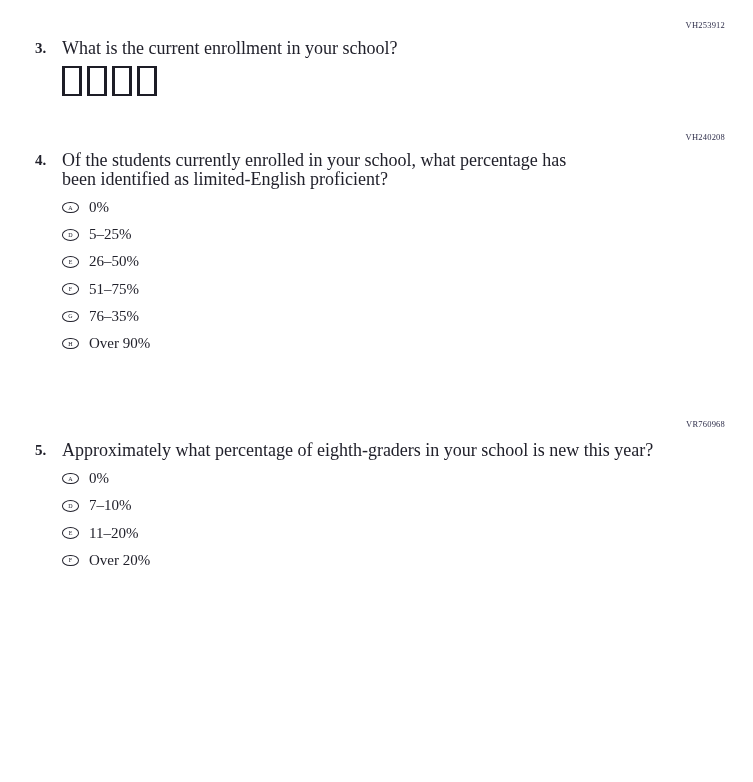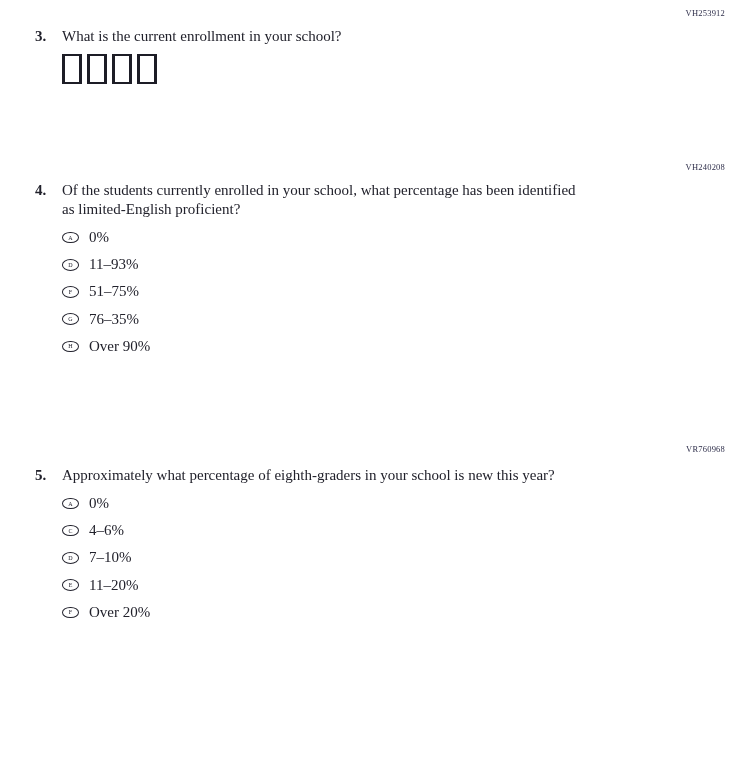--- a/index.html
+++ b/index.html
@@ -13,36 +13,36 @@
     overflow: hidden;
   }
   .code {
     text-align: right;
     font-size: 8.5px;
     line-height: 10px;
     color: #2e2e4a;
     padding-right: 28px;
     letter-spacing: 0.2px;
   }
-  .code.first { padding-top: 8px; }
-  .code.second { margin-top: 78px; }
-  .code.third { margin-top: 84px; }
+  .code.first { padding-top: 20px; }
+  .code.second { margin-top: 36px; }
+  .code.third { margin-top: 62px; }
 
   .qrow { display: flex; margin-left: 35px; }
   .qrow.q3 { margin-top: 9px; }
   .qrow.q4 { margin-top: 9px; }
   .qrow.q5 { margin-top: 12px; }
   .qnum {
     width: 27px;
     flex: 0 0 27px;
     font-weight: bold;
     font-size: 15px;
     line-height: 19px;
   }
-  .qtext { font-size: 15px; line-height: 19px; max-width: 650px; }
+  .qtext { font-size: 18px; line-height: 19px; max-width: 650px; }
   .qrow.q4 .qtext { max-width: 528px; }
 
   .boxes { display: flex; gap: 5px; margin-left: 62px; margin-top: 8px; }
   .dbox {
     width: 14px;
     height: 26px;
     border-top: 2px solid #1d1d26;
     border-bottom: 2px solid #1d1d26;
     border-left: 3.5px solid #1d1d26;
     border-right: 3.5px solid #1d1d26;
@@ -95,21 +95,25 @@
       <span class="qnum">4.</span>
       <span class="qtext">Of the students currently enrolled in your school, what percentage has been identified as limited-English proficient?</span>
     </div>
     <div class="opts q4">
       <div class="opt">
         <span class="bubble">A</span>
         <span class="opt-label">0%</span>
       </div>
       <div class="opt">
         <span class="bubble">D</span>
-        <span class="opt-label">11–93%</span>
+        <span class="opt-label">5–25%</span>
+      </div>
+      <div class="opt">
+        <span class="bubble">E</span>
+        <span class="opt-label">26–50%</span>
       </div>
       <div class="opt">
         <span class="bubble">F</span>
         <span class="opt-label">51–75%</span>
       </div>
       <div class="opt">
         <span class="bubble">G</span>
         <span class="opt-label">76–35%</span>
       </div>
       <div class="opt">
@@ -124,24 +128,20 @@
     <div class="qrow q5">
       <span class="qnum">5.</span>
       <span class="qtext">Approximately what percentage of eighth-graders in your school is new this year?</span>
     </div>
     <div class="opts q5">
       <div class="opt">
         <span class="bubble">A</span>
         <span class="opt-label">0%</span>
       </div>
       <div class="opt">
-        <span class="bubble">C</span>
-        <span class="opt-label">4–6%</span>
-      </div>
-      <div class="opt">
         <span class="bubble">D</span>
         <span class="opt-label">7–10%</span>
       </div>
       <div class="opt">
         <span class="bubble">E</span>
         <span class="opt-label">11–20%</span>
       </div>
       <div class="opt">
         <span class="bubble">F</span>
         <span class="opt-label">Over 20%</span>

